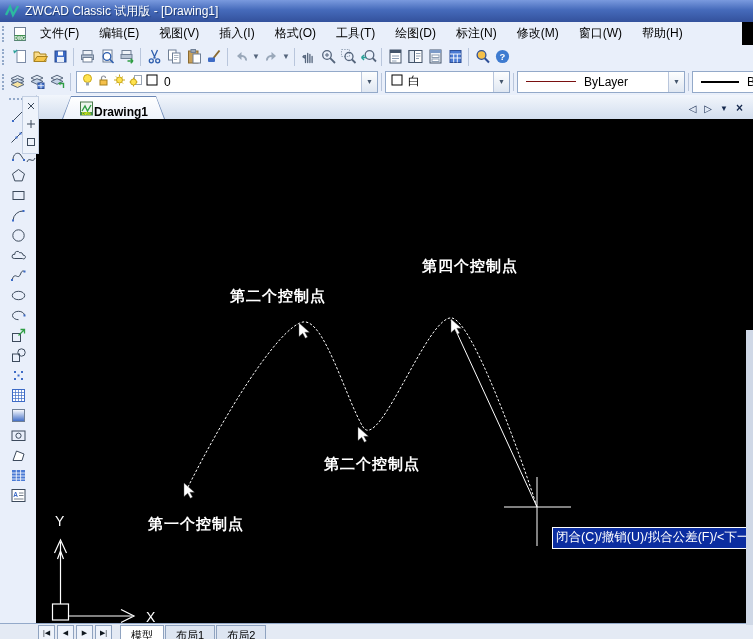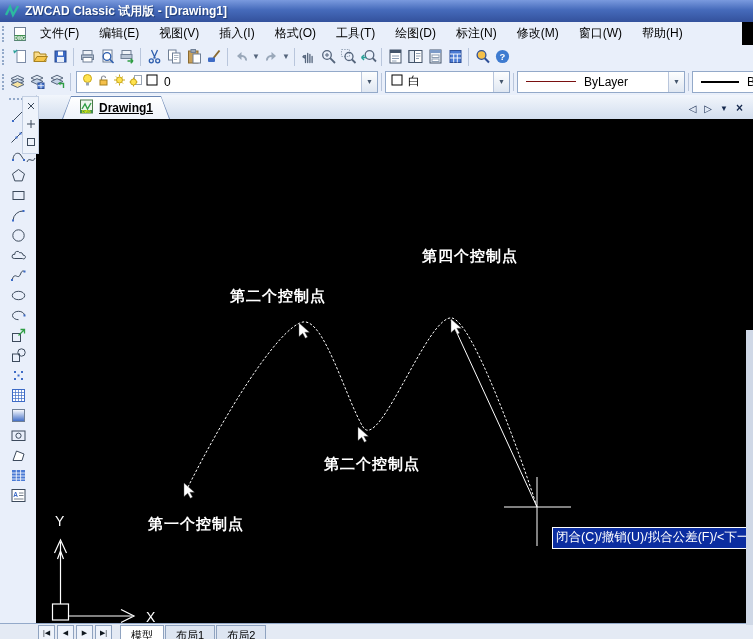--- a/index.html
+++ b/index.html
@@ -2,21 +2,21 @@
 <html><head>
 <meta charset="utf-8">
 <style>
   html,body{margin:0;padding:0;}
   .screen{position:relative;width:753px;height:639px;overflow:hidden;background:#000;
           font-family:"Liberation Sans",sans-serif;-webkit-font-smoothing:antialiased;}
   
   .titlebar{position:absolute;left:0;top:0;right:0;height:22px;
     background:linear-gradient(#7a9ade,#466bbb 45%,#33519c);display:flex;align-items:center;
     padding-left:4px;gap:5px;}
-  .title-text{color:#fff;font-size:12px;font-weight:bold;text-shadow:1px 1px 1px #1d3a72;}
+  .title-text{color:#fff;font-size:12px;font-weight:normal;text-shadow:1px 1px 1px #1d3a72;}
   
   .menubar{position:absolute;top:22px;left:0;right:11px;height:23px;background:#e9effa;
     display:flex;align-items:center;font-size:12px;color:#000;border-bottom:1px solid #d4deee;}
   .menu-item{padding:3px 10px;white-space:nowrap;}
   .grip{width:3px;height:16px;margin:0 3px 0 2px;border-left:2px dotted #93a9c9;}
   .hgrip{width:18px;height:3px;margin:3px auto 2px auto;border-top:2px dotted #93a9c9;}
   
   .toolbar1{position:absolute;top:45px;left:0;right:0;height:23px;background:#e9effa;
     display:flex;align-items:center;border-bottom:1px solid #d4deee;}
   .toolbar2{position:absolute;top:68px;left:0;right:0;height:27px;background:#e9effa;
@@ -31,21 +31,21 @@
     display:flex;align-items:center;justify-content:center;font-size:7px;color:#44556b;}
   .mono{font-family:Liberation Sans, sans-serif;font-size:12px;}
   
   .tabbar{position:absolute;top:95px;left:36px;right:0;height:24px;
     background:linear-gradient(#f2f6fc,#d3deee);border-bottom:1px solid #55688e;
     display:flex;align-items:flex-end;}
   .doctab-outer{margin-left:26px;height:22px;background:#6b87b5;
     clip-path:polygon(9px 0,calc(100% - 9px) 0,100% 100%,0 100%);padding:1px 1px 0 1px;
     display:flex;}
   .doctab{background:linear-gradient(#fff,#eef3fb);clip-path:polygon(8px 0,calc(100% - 8px) 0,100% 100%,0 100%);
-    display:flex;align-items:center;gap:5px;padding:0 16px;font-weight:bold;font-size:12px;color:#000;text-decoration:underline;}
+    display:flex;align-items:flex-end;padding:0 16px;font-weight:bold;font-size:12px;color:#000;}
   .tab-nav{margin-left:auto;display:flex;gap:8px;padding:0 10px 4px 0;align-items:center;
     font-size:10px;color:#16294e;}
   .tab-nav span{cursor:default;}
   
   .leftbar{position:absolute;left:0;top:95px;width:36px;bottom:14px;background:#e9effa;
     border-right:1px solid #c3cfe2;}
   .dbtn{width:24px;height:20px;margin:0 auto;display:flex;align-items:center;justify-content:center;}
   .minibar{position:absolute;left:22px;top:96px;width:15px;height:56px;background:#eef3fb;
     border:1px solid #c3cfe2;display:flex;flex-direction:column;align-items:center;
     justify-content:space-around;z-index:5;}
@@ -530,21 +530,21 @@
           <line x1="32.5" y1="497" x2="96" y2="497"></line>
           <path d="M85 490.5 L98 497 L85 503.5"></path>
         </g>
         <text x="19" y="407" fill="#fff" font-size="14">Y</text>
         <text x="110" y="503" fill="#fff" font-size="14">X</text>
       </svg>
     <div id="canvas-labels">
         <div class="cv-label" style="left: 112px; top: 396px;">第一个控制点</div>
         <div class="cv-label" style="left: 194px; top: 168px; text-align: center;">第二个控制点</div>
         <div class="cv-label" style="left: 288px; top: 336px;">第二个控制点</div>
-        <div class="cv-label" style="left: 386px; top: 128px;">第四个控制点</div>
+        <div class="cv-label" style="left: 386px; top: 138px;">第四个控制点</div>
       </div>
     <div class="prompt" id="cmd-prompt" style="left: 516px; top: 408px;">闭合(C)/撤销(U)/拟合公差(F)/&lt;下一点&gt;</div>
   </div>
 
   <div class="rightstrip"></div>
 
   <div class="bottombar">
     <span class="nav-btn">|◀</span>
     <span class="nav-btn">◀</span>
     <span class="nav-btn">▶</span>

